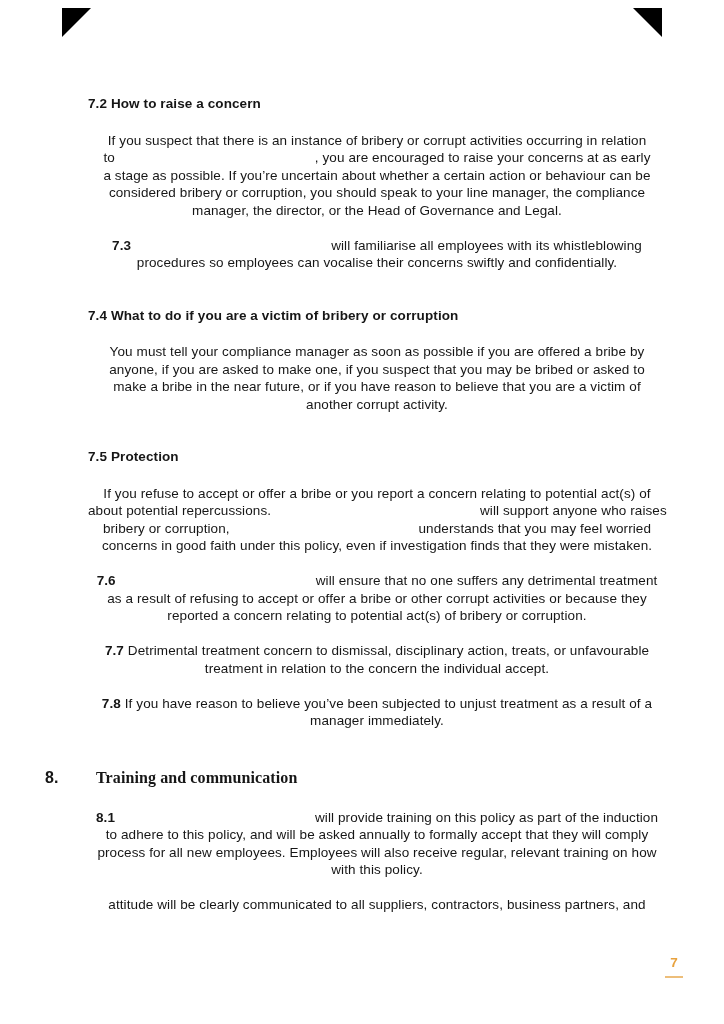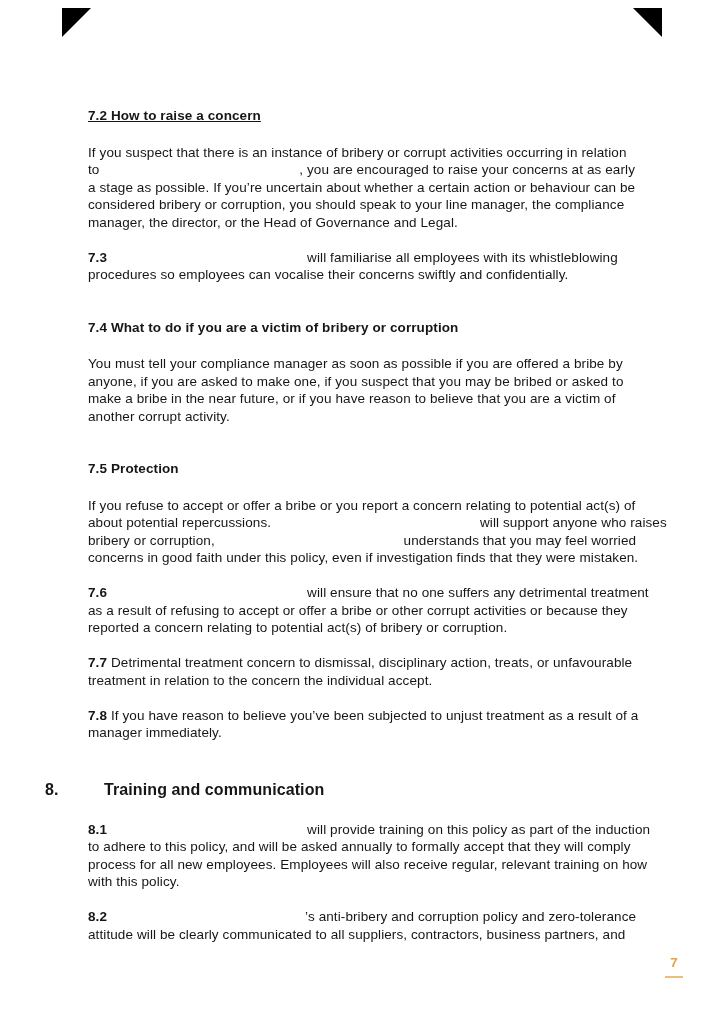--- a/index.html
+++ b/index.html
@@ -20,32 +20,32 @@
   .content {
     position: absolute; left: 88px; top: 95px; width: 578px;
     color: #161616;
     letter-spacing: 0.1px;
   }
   .block { margin: 0; }
   .line  { white-space: pre; font-size: 13.5px; line-height: 17.5px; height: 17.5px; }
   .b     { font-weight: bold; }
   .gap   { display: inline-block; height: 1px; }
 
-  .para       { margin: 0 0 17.5px 0; }
+  .para       { margin: 0 0 17.5px 0; text-align: center; }
   .subheading { margin: 35px 0 19px 0; }
   .subheading .line { font-weight: bold; }
-  .content .block:first-child { margin-top: 12px; text-decoration: underline; }
+  .content .block:first-child { margin-top: 0; }
 
   .section-heading {
     position: relative;
     margin: 37px 0 20px 0;
     font-weight: bold; font-size: 16px; line-height: 22px;
   }
   .sec-num   { position: absolute; left: -43px; top: 0; }
-  .sec-title { margin-left: 16px; display: inline-block; }
+  .sec-title { margin-left: 8px; display: inline-block; font-family: Liberation Serif, serif; }
 
   .footer {
     position: absolute; left: 663px; top: 955px; width: 22px;
     text-align: center;
   }
   .page-number { font-size: 13.5px; font-weight: bold; color: #E8A23E; line-height: 16px; }
   .page-number-underline { width: 18px; height: 2px; background: #EDBE7A; margin: 5px auto 0 auto; }
 </style>
 </head>
 <body>
@@ -101,21 +101,20 @@
         <div class="line"><span>manager immediately.</span></div>
       </div>
       <div class="block section-heading"><span class="sec-num">8.</span><span class="sec-title">Training and communication</span></div>
       <div class="block para">
         <div class="line"><span class="b">8.1</span><span class="gap" style="width: 200px;"></span><span>will provide training on this policy as part of the induction</span></div>
         <div class="line"><span>to adhere to this policy, and will be asked annually to formally accept that they will comply</span></div>
         <div class="line"><span>process for all new employees. Employees will also receive regular, relevant training on how</span></div>
         <div class="line"><span>with this policy.</span></div>
       </div>
       <div class="block para">
-        <div class="line"><span class="b">8.2</span><span class="gap" style="width: 198px;"></span><span>’s anti-bribery and corruption policy and zero-tolerance</span></div>
         <div class="line"><span>attitude will be clearly communicated to all suppliers, contractors, business partners, and</span></div>
       </div>
     </main>
 
   <footer class="footer">
     <div class="page-number" style="color: rgb(232, 162, 62);">7</div>
     <div class="page-number-underline" style="background: rgb(237, 190, 122);"></div>
   </footer>
 </div>
 

